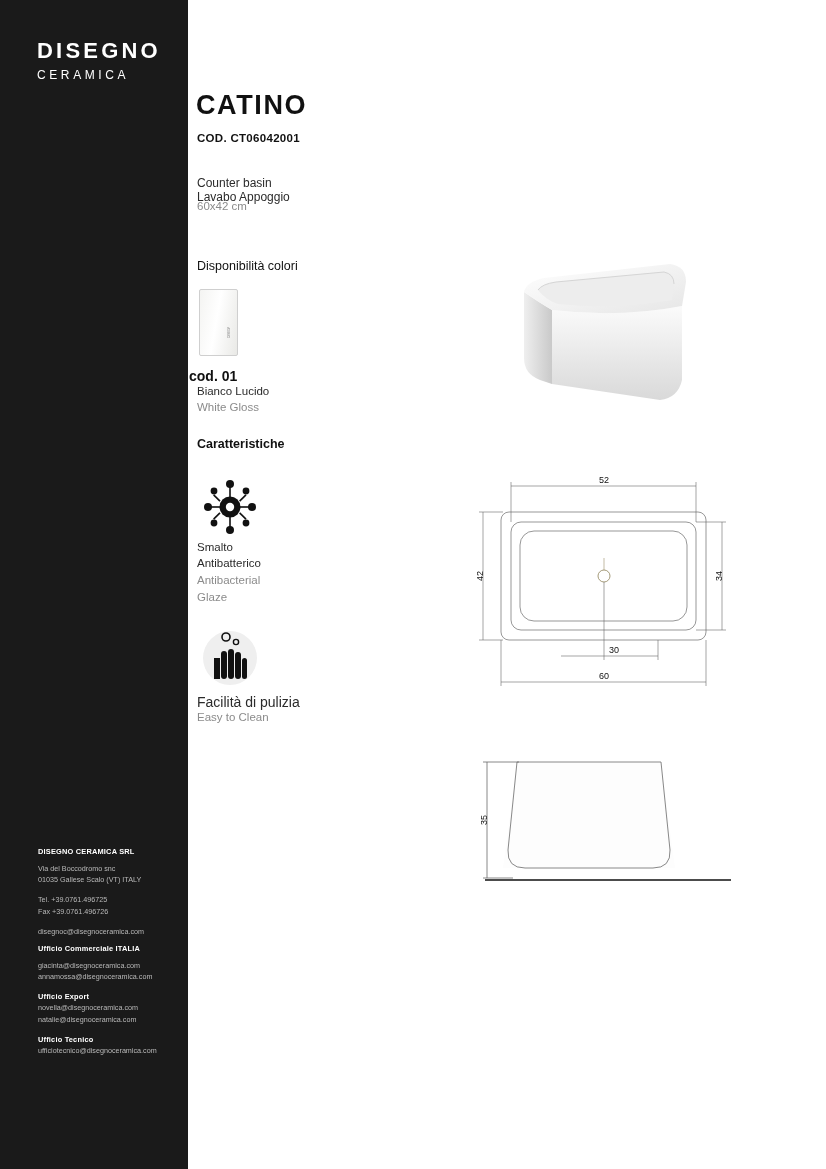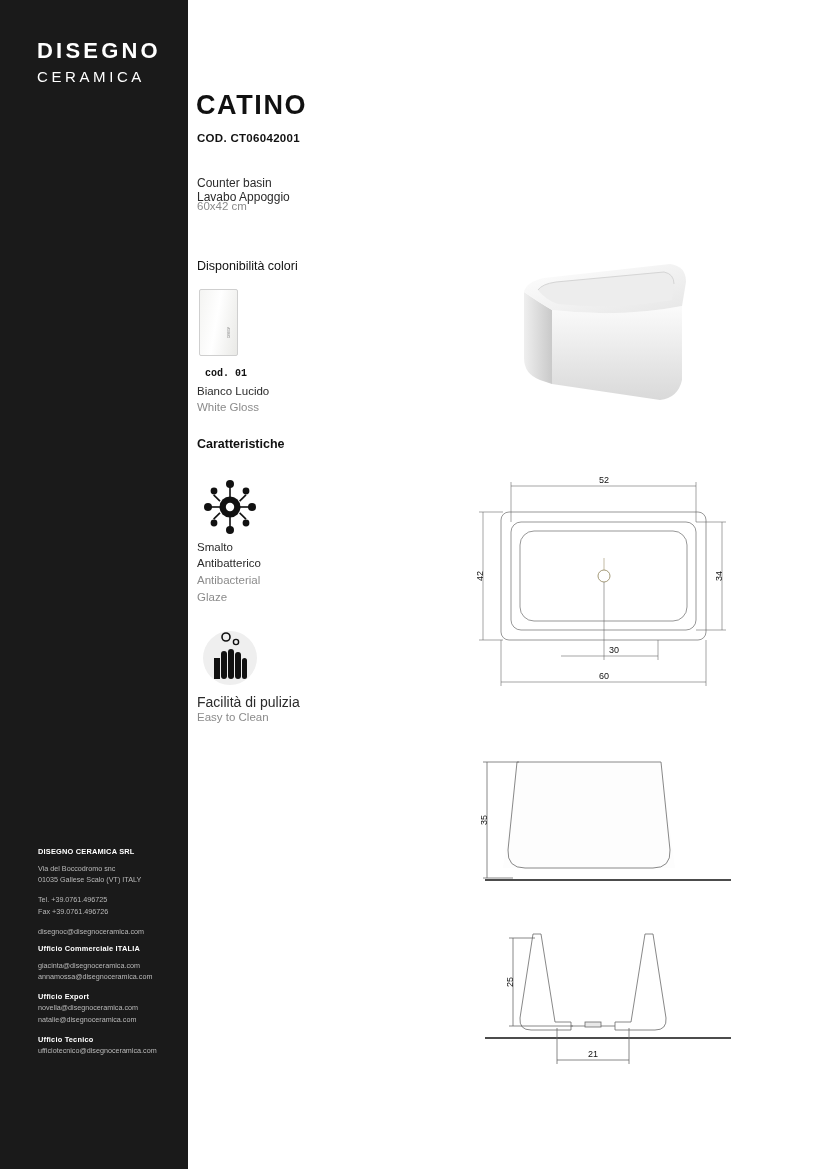--- a/index.html
+++ b/index.html
@@ -19,21 +19,21 @@
     background: #1a1a1a;
     color: #ffffff;
   }
   .logo-block { position: absolute; left: 37px; top: 40px; }
   .logo-main {
     font-size: 22px; font-weight: bold; letter-spacing: 3.2px;
     color: #ffffff; line-height: 1;
   }
   .logo-sub {
     margin-top: 7px;
-    font-size: 15px; letter-spacing: 3.6px; color: #ffffff;
+    font-size: 12px; letter-spacing: 3.6px; color: #ffffff;
     line-height: 1;
   }
 
   .contact { position: absolute; left: 38px; top: 846px; width: 150px; }
   .c-head {
     font-size: 7.4px; font-weight: bold; color: #ffffff;
     letter-spacing: 0.2px; line-height: 1.5;
   }
   .c-line { font-size: 7.2px; color: #b9b9b9; line-height: 1.55; }
   .c-gap { height: 9px; }
@@ -77,22 +77,22 @@
   }
   .swatch-label {
     position: absolute; left: 40px; top: 326px;
     width: 11px; height: 13px;
     font-size: 3.4px; color: #8a8a8a;
     letter-spacing: -0.2px; line-height: 1.25;
     transform: rotate(-90deg); transform-origin: center;
     text-align: center; overflow: hidden;
   }
   .color-code {
-    position: absolute; left: 17px; top: 368px;
-    font-size: 10px; font-weight: bold; color: #111; font-family: Liberation Mono, monospace;
+    position: absolute; left: 1px; top: 368px;
+    font-size: 14px; font-weight: bold; color: #111;
   }
   .color-it {
     position: absolute; left: 9px; top: 385px;
     font-size: 11.5px; color: #2b2b2b;
   }
   .color-en {
     position: absolute; left: 9px; top: 401px;
     font-size: 11.5px; color: #8b8b8b;
   }
 
@@ -295,36 +295,15 @@
           <line x1="12" y1="130" x2="258" y2="130" stroke="#111" stroke-width="1.4"></line>
 
           <line x1="14" y1="12" x2="14" y2="128"></line>
           <line x1="10" y1="12" x2="46" y2="12"></line>
           <line x1="10" y1="128" x2="40" y2="128"></line>
         </g>
         <text class="dim-txt" x="14" y="70" text-anchor="middle" transform="rotate(-90 14 70)">35</text>
       </svg>
     </div>
 
-    <div class="tech3">
-      <svg width="270" height="160" viewBox="0 0 270 160">
-        <g stroke="#6a6a6a" stroke-width="0.8" fill="none">
-          <path d="M60 16 L68 16 L82 104 L98 104 L98 112 L58 112 Q46 112 47 100 Z"></path>
-          <path d="M180 16 L172 16 L158 104 L142 104 L142 112 L182 112 Q194 112 193 100 Z"></path>
-          <line x1="98" y1="108" x2="142" y2="108"></line>
-          <rect x="112" y="104" width="16" height="5" fill="#e8e8e8"></rect>
-          <line x1="12" y1="120" x2="258" y2="120" stroke="#111" stroke-width="1.4"></line>
-
-          <line x1="40" y1="20" x2="40" y2="108"></line>
-          <line x1="36" y1="20" x2="62" y2="20"></line>
-          <line x1="36" y1="108" x2="100" y2="108"></line>
-
-          <line x1="84" y1="142" x2="156" y2="142"></line>
-          <line x1="84" y1="110" x2="84" y2="146"></line>
-          <line x1="156" y1="110" x2="156" y2="146"></line>
-        </g>
-        <text class="dim-txt" x="40" y="64" text-anchor="middle" transform="rotate(-90 40 64)">25</text>
-        <text class="dim-txt" x="120" y="139" text-anchor="middle">21</text>
-      </svg>
-    </div>
 
   </div>
 </div>
 
 </body></html>

